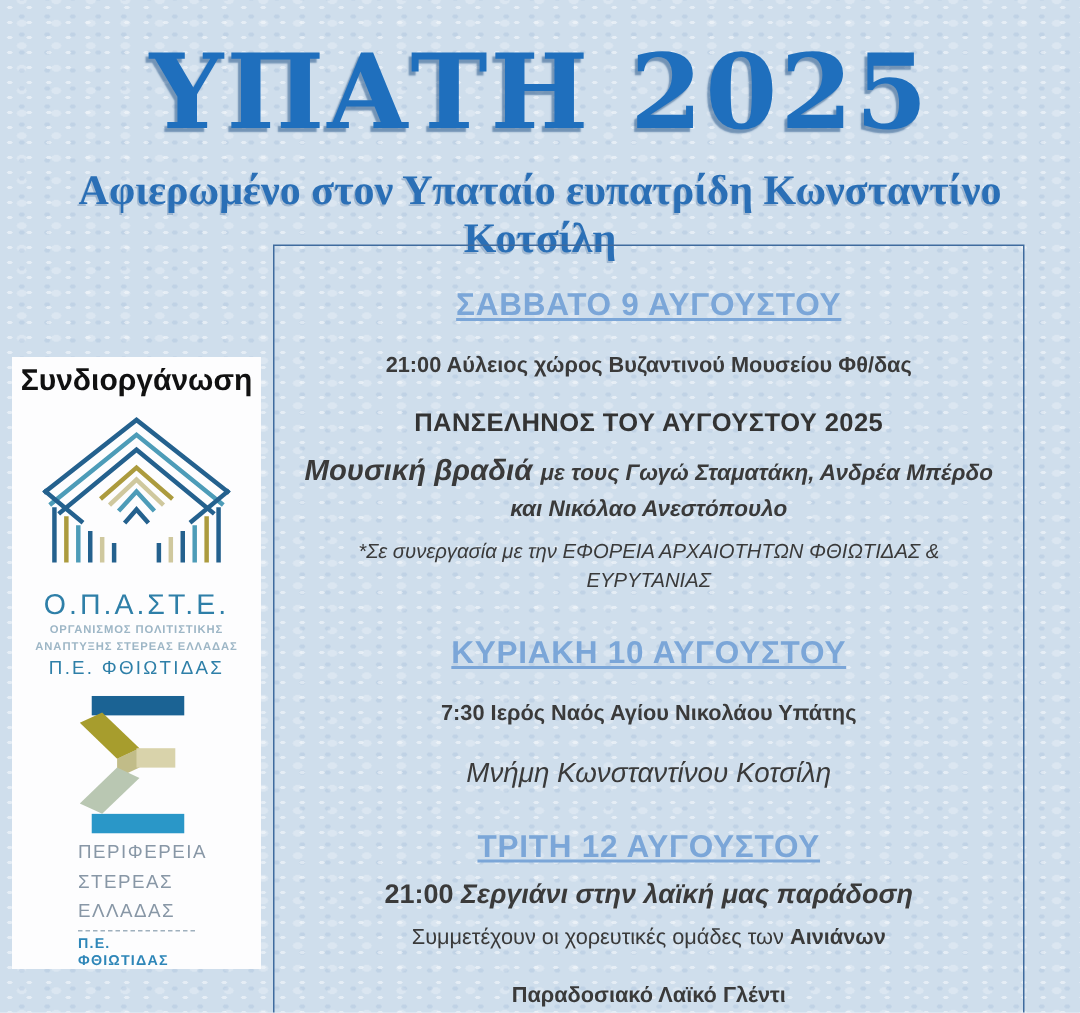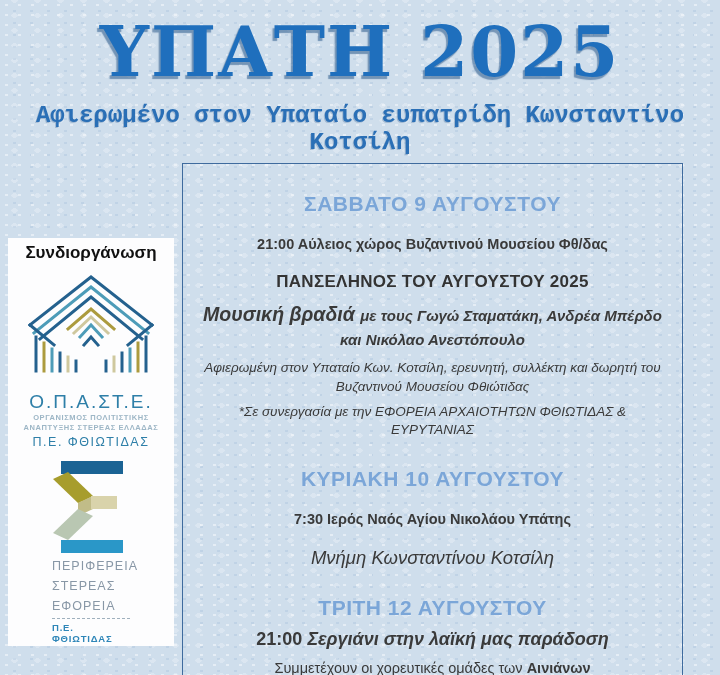--- a/index.html
+++ b/index.html
@@ -9,41 +9,42 @@
   .poster {
     position:relative; width:720px; height:675px; overflow:hidden;
     background:
       radial-gradient(rgba(255,255,255,.45) 18%, transparent 19%) 0 0/13px 10px,
       radial-gradient(rgba(158,184,214,.30) 16%, transparent 17%) 6px 5px/17px 12px,
       radial-gradient(rgba(255,255,255,.25) 20%, transparent 21%) 3px 8px/23px 15px,
       #cfdeec;
   }
 
   
-  .hdr { text-align:center; padding-top:16px; }
+  .hdr { text-align:center; padding-top:26px; }
   .title {
     font-family:"DejaVu Serif","Liberation Serif",serif;
     font-weight:bold; font-size:69px; line-height:1.05;
     color:#1f6fbd; letter-spacing:2px;
     text-shadow:-2px 3px 1px rgba(23,73,128,.5);
   }
   .subtitle {
-    font-family:Liberation Mono, monospace;
-    font-weight:bold; font-size:24px; color:#2a6fb6;
+    font-family:Liberation Serif, serif;
+    font-weight:bold; font-size:28px; color:#2a6fb6;
     margin-top:14px; text-shadow:-1px 1px 0 rgba(23,73,128,.25);
   }
 
   
   .event-box {
     position:absolute; left:182px; top:163px; width:501px; height:520px;
     border:1px solid #3f6b9e; padding:28px 20px 0 20px; text-align:center;
   }
   .sec-h {
     color:#7ba6d8; font-weight:700; font-size:21px; letter-spacing:.5px;
     margin:0 0 9px 0;
+    text-decoration:underline;
   }
   .section { margin-top:27px; }
   .section:first-child { margin-top:0; }
   .line { color:#3a3a3a; }
   .l-time  { font-weight:700; font-size:14.5px; margin:20px 0; }
   .l-caps  { font-weight:700; font-size:17px; letter-spacing:.3px; margin:8px 0; color:#333; }
   .l-itmix { font-style:italic; font-weight:600; font-size:15px; line-height:1.5; margin:7px 0; }
   .seg-big { font-size:19.5px;text-align:center; }
   .l-itsm  { font-style:italic; font-weight:500; font-size:13.5px; line-height:1.4; margin:6px 0; }
   .l-itlg  { font-style:italic; font-weight:500; font-size:18.5px; margin:10px 0 0 0; }
@@ -51,21 +52,21 @@
   .l-norm  { font-size:14.5px; line-height:1.45; margin:5px 0; }
   .seg-b   { font-weight:700; }
   .seg-rm  { font-style:normal;margin-top:20px; }
 
   
   .org-panel {
     position:absolute; left:8px; top:238px; width:166px; height:408px;
     background:#fdfdfe;
     display:flex; flex-direction:column; align-items:center;
   }
-  .org-label { font-weight:700; font-size:17px; color:#111; margin-top:5px; }
+  .org-label { font-weight:700; font-size:20px; color:#111; margin-top:5px; }
   .opaste-logo { margin-top:4px; }
   .opaste-acronym { color:#2e7fa8; font-size:19px; letter-spacing:2px; margin-top:2px; }
   .opaste-sub { color:#9db6c6; font-size:7.5px; letter-spacing:.6px; line-height:1.35; text-align:center;font-weight:bold; }
   .opaste-pe { color:#2e7fa8; font-size:12.5px; letter-spacing:1.5px; margin-top:2px; }
   .sigma-logo { margin-top:10px; }
   .region-text {
     width:78px; color:#8897a6; font-size:12.5px; letter-spacing:1px;
     line-height:1.25; text-align:left; margin-top:4px;
   }
   .region-divider { width:78px; border-top:1px dashed #9fb0bd; margin:4px 0 3px 0; }
@@ -119,32 +120,31 @@
       <rect x="10" y="2" width="62" height="13" fill="#1b6394"></rect>
       <polygon points="2,20 17,13 42,37 27,44" fill="#a79d2d"></polygon>
       <polygon points="27,44 42,37 42,50 27,57" fill="#8f8626" opacity="0.55"></polygon>
       <rect x="40" y="37" width="26" height="13" fill="#d9d3ab"></rect>
       <polygon points="2,74 17,81 42,57 27,50" fill="#b9c7b2"></polygon>
       <rect x="10" y="81" width="62" height="13" fill="#2a97c8"></rect>
     </svg>
 
     <div class="region-text">ΠΕΡΙΦΕΡΕΙΑ</div>
     <div class="region-text">ΣΤΕΡΕΑΣ</div>
-    <div class="region-text">ΕΦΟΡΕΙΑ</div>
+    <div class="region-text">ΕΛΛΑΔΑΣ</div>
     <div class="region-divider"></div>
     <div class="region-pe">Π.Ε. ΦΘΙΩΤΙΔΑΣ</div>
   </div>
 
   <div class="event-box">
       <div class="section">
         <div class="sec-h">ΣΑΒΒΑΤΟ 9 ΑΥΓΟΥΣΤΟΥ</div>
         <div class="line l-time"><span>21:00  Αύλειος χώρος Βυζαντινού Μουσείου Φθ/δας</span></div>
         <div class="line l-caps"><span>ΠΑΝΣΕΛΗΝΟΣ ΤΟΥ ΑΥΓΟΥΣΤΟΥ 2025</span></div>
         <div class="line l-itmix"><span class="seg-big">Μουσική βραδιά </span><span class="seg-b">με τους Γωγώ Σταματάκη, Ανδρέα Μπέρδο και Νικόλαο Ανεστόπουλο</span></div>
-        <div class="line l-itsm"><span>Αφιερωμένη στον Υπαταίο  Κων. Κοτσίλη, ερευνητή, συλλέκτη και δωρητή του Βυζαντινού Μουσείου Φθιώτιδας</span></div>
         <div class="line l-itsm"><span>*Σε συνεργασία με την ΕΦΟΡΕΙΑ ΑΡΧΑΙΟΤΗΤΩΝ ΦΘΙΩΤΙΔΑΣ &amp; ΕΥΡΥΤΑΝΙΑΣ</span></div>
       </div>
       <div class="section">
         <div class="sec-h">ΚΥΡΙΑΚΗ 10 ΑΥΓΟΥΣΤΟΥ</div>
         <div class="line l-time"><span>7:30   Ιερός Ναός Αγίου Νικολάου Υπάτης</span></div>
         <div class="line l-itlg"><span>Μνήμη Κωνσταντίνου Κοτσίλη</span></div>
       </div>
       <div class="section">
         <div class="sec-h">ΤΡΙΤΗ 12 ΑΥΓΟΥΣΤΟΥ</div>
         <div class="line l-itlgb"><span class="seg-rm">21:00 </span><span>Σεργιάνι στην λαϊκή μας παράδοση</span></div>

